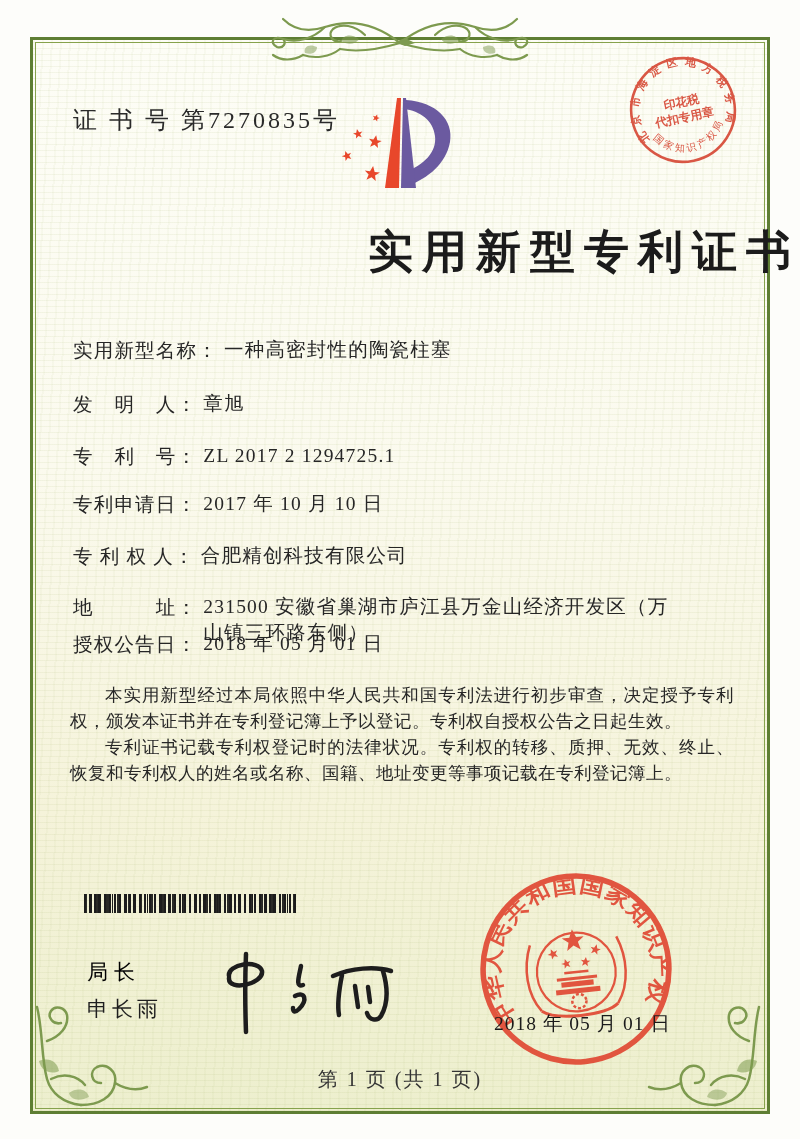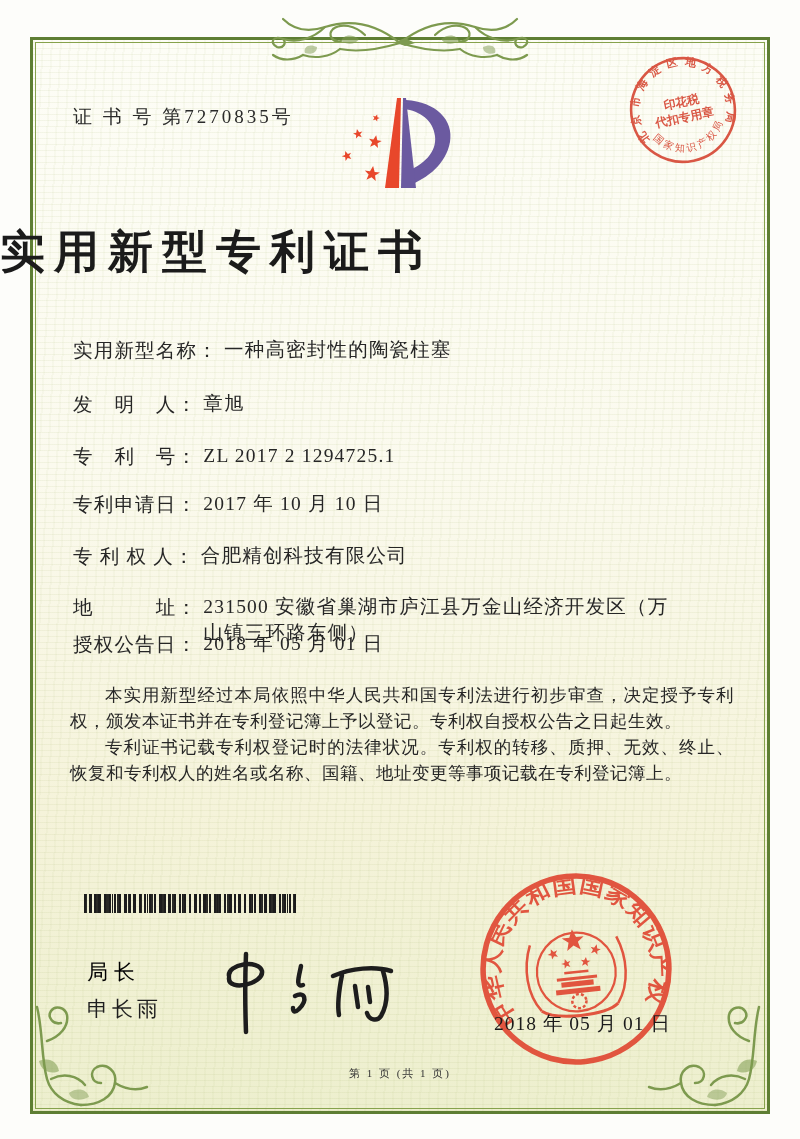--- a/index.html
+++ b/index.html
@@ -18,23 +18,23 @@
       repeating-linear-gradient(0deg, rgba(160,175,100,0.10) 0 1px, transparent 1px 6px),
       linear-gradient(180deg,#fdfdf6 0%,#fbfaee 40%,#f5f3da 72%,#edefce 100%);
   }
   .frame-inner{position:absolute;inset:2px;border:1px solid #86a24c;}
   
   .top-flourish{position:absolute;left:235px;top:13px;width:330px;height:58px;}
   .corner-flourish{position:absolute;width:120px;height:108px;top:1003px;}
   .corner-left{left:29px;}
   .corner-right{left:647px;transform:scaleX(-1);}
   
-  .cert-no{position:absolute;left:73px;top:104px;font-size:19px;letter-spacing:3px;color:#2a2a2a;}
+  .cert-no{position:absolute;left:73px;top:104px;font-size:24px;letter-spacing:3px;color:#2a2a2a;}
   .logo{position:absolute;left:332px;top:96px;width:130px;height:100px;}
-  .title{position:absolute;left:0;right:0;top:222px;text-align:left;
+  .title{position:absolute;left:0;right:0;top:222px;text-align:right;
          font-size:45px;font-weight:bold;letter-spacing:9px;color:#1b1b1b;}
   .field-row{position:absolute;left:73px;width:660px;font-size:19.5px;letter-spacing:1.2px;color:#262626;}
   .flabel{display:inline-block;min-width:113px;vertical-align:top;}
   .fvalue{display:inline-block;max-width:485px;vertical-align:top;line-height:1.32;}
   .grant-no-group{position:absolute;left:382px;top:0;white-space:nowrap;}
   .paragraphs{position:absolute;left:70px;top:683px;width:664px;
               font-size:17.5px;line-height:26px;text-align:justify;color:#262626;}
   .paragraphs p{margin:0;text-indent:2em;letter-spacing:0.5px;font-family:Liberation Mono, monospace;}
   .barcode{position:absolute;left:84px;top:894px;width:214px;height:19px;
     background:
@@ -45,21 +45,21 @@
   .director-title{position:absolute;left:87px;top:958px;font-size:21px;letter-spacing:6px;color:#000000;}
   .director-name{position:absolute;left:87px;top:995px;font-size:21px;letter-spacing:4px;color:#1f1f1f;}
   .signature{position:absolute;left:213px;top:942px;width:210px;height:95px;}
   .tax-stamp{position:absolute;left:626px;top:53px;width:114px;height:114px;
              transform:rotate(-12deg);opacity:.88;}
   .cnipa-seal{position:absolute;left:475px;top:868px;width:202px;height:202px;
               transform:rotate(-6deg);opacity:.9;}
   .seal-date{position:absolute;left:494px;top:1010px;font-size:19.5px;letter-spacing:1px;
              color:#1a1a1a;z-index:5;}
   .page-footer{position:absolute;left:0;right:0;top:1066px;text-align:center;
-               font-size:11px;letter-spacing:2px;color:#333;}
+               font-size:20px;letter-spacing:2px;color:#333;}
   svg text{font-family:"Liberation Serif","DejaVu Serif",serif;}
 </style>
 </head>
 <body>
 
 <div class="frame-outer">
   <div class="frame-inner"></div>
 </div>
 
 <svg class="top-flourish" viewBox="0 0 330 58">

